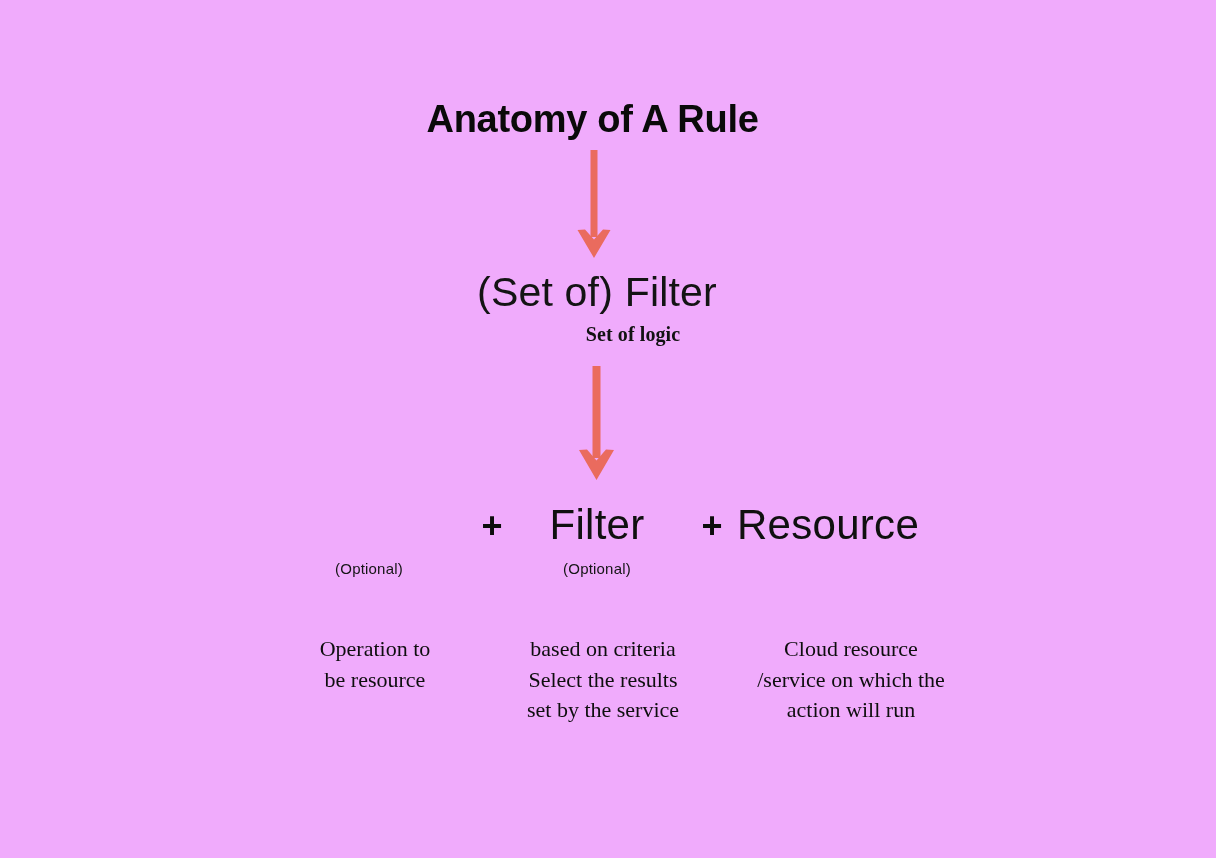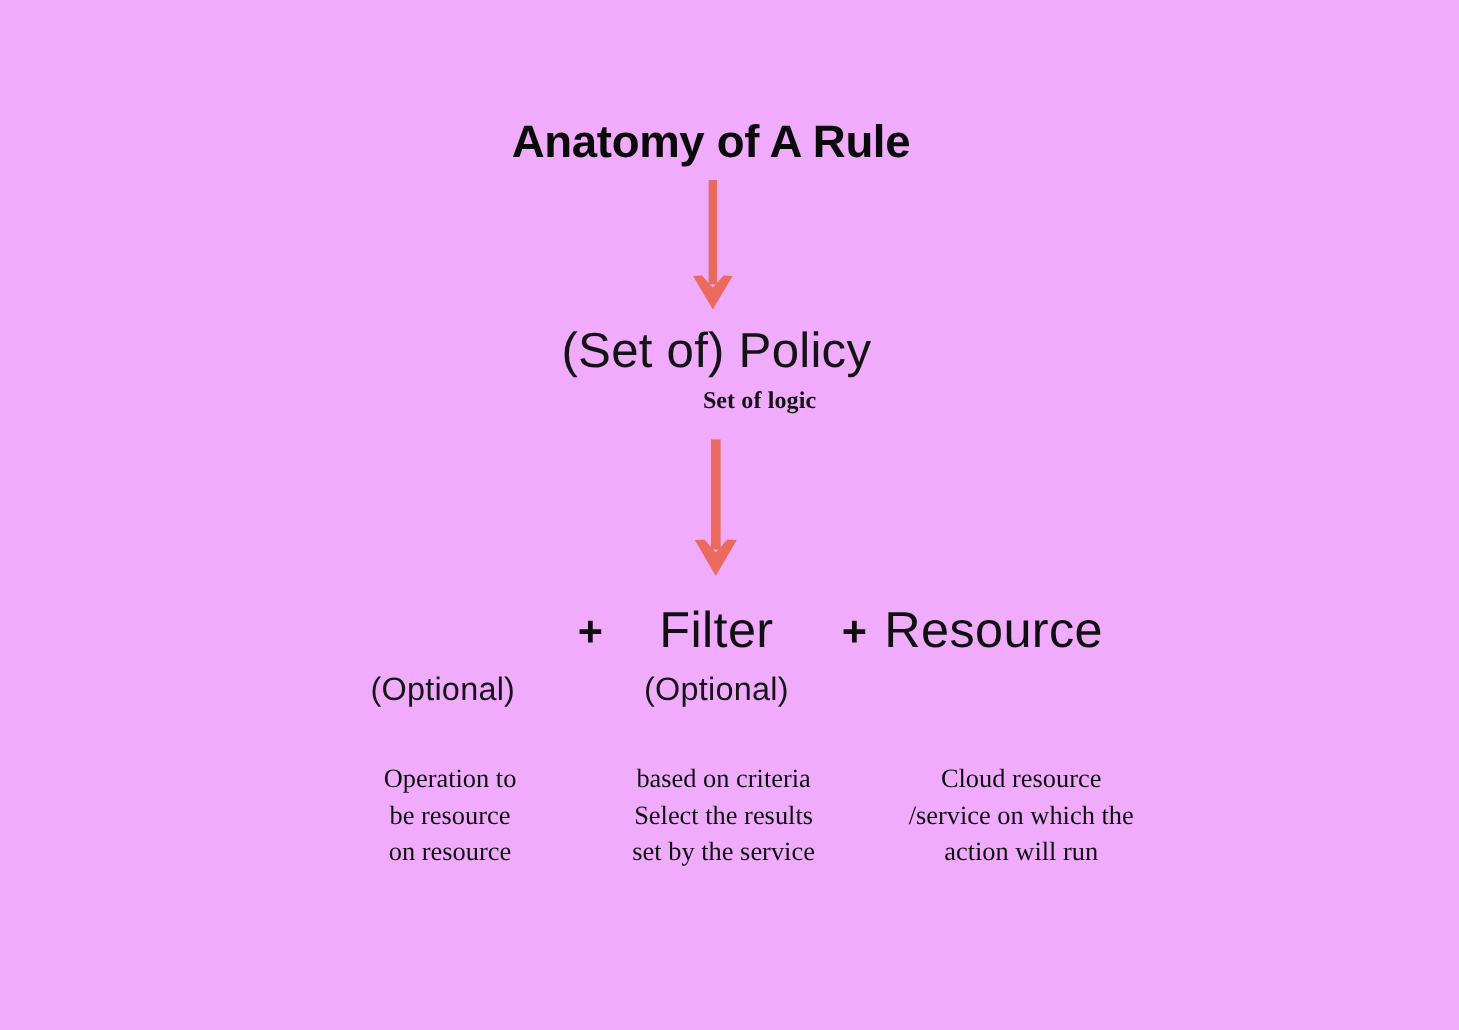--- a/index.html
+++ b/index.html
@@ -111,21 +111,21 @@
   .term-filter   { left: 497px; width: 200px; }
   .plus-2        { left: 672px; width: 80px;  }
   .term-resource { left: 728px; width: 200px; }
 
   
   .optional {
     position: absolute;
     top: 561px;
     font-family: "Liberation Sans", sans-serif;
     font-weight: 300;
-    font-size: 27px;
+    font-size: 15px;
     letter-spacing: 0.2px;
     color: #151515;
     line-height: 1.0;
     white-space: nowrap;
     text-align: center;
   }
   .optional-action { left: 269px; width: 200px; }
   .optional-filter { left: 497px; width: 200px; }
 
   
@@ -149,42 +149,41 @@
 
 <div id="canvas">
 
   <div class="title">Anatomy of A Rule</div>
 
   <svg class="arrow" style="left:572px; top:150px;" width="44" height="112" viewBox="0 0 44 112">
     <rect x="18.5" y="0" width="7" height="87" fill="#ea6b5e"></rect>
     <path d="M 22 108 L 5.5 80 L 13 79.5 L 22 89.5 L 31 79.5 L 38.5 80 Z" fill="#ea6b5e"></path>
   </svg>
 
-  <div class="policy-title">(Set of) Policy</div>
+  <div class="policy-title">(Set of) Filter</div>
   <div class="policy-sub">Set of logic</div>
 
   <svg class="arrow" style="left:574px; top:366px;" width="44" height="118" viewBox="0 0 44 118">
     <rect x="18.5" y="0" width="8" height="92" fill="#ea6b5e"></rect>
     <path d="M 22.5 114 L 5 84 L 13 83.5 L 22.5 94.5 L 32 83.5 L 40 84 Z" fill="#ea6b5e"></path>
   </svg>
 
   <div class="formula">
     <div class="plus plus-1">+</div>
     <div class="term term-filter">Filter</div>
     <div class="plus plus-2">+</div>
     <div class="term term-resource">Resource</div>
   </div>
 
   <div class="optional optional-action">(Optional)</div>
   <div class="optional optional-filter">(Optional)</div>
 
   <div class="desc desc-action">
     <div>Operation to</div>
     <div>be resource</div>
-    <div>on resource</div>
   </div>
 
   <div class="desc desc-filter">
     <div>based on criteria</div>
     <div>Select the results</div>
     <div>set by the service</div>
   </div>
 
   <div class="desc desc-resource">
     <div>Cloud resource</div>

